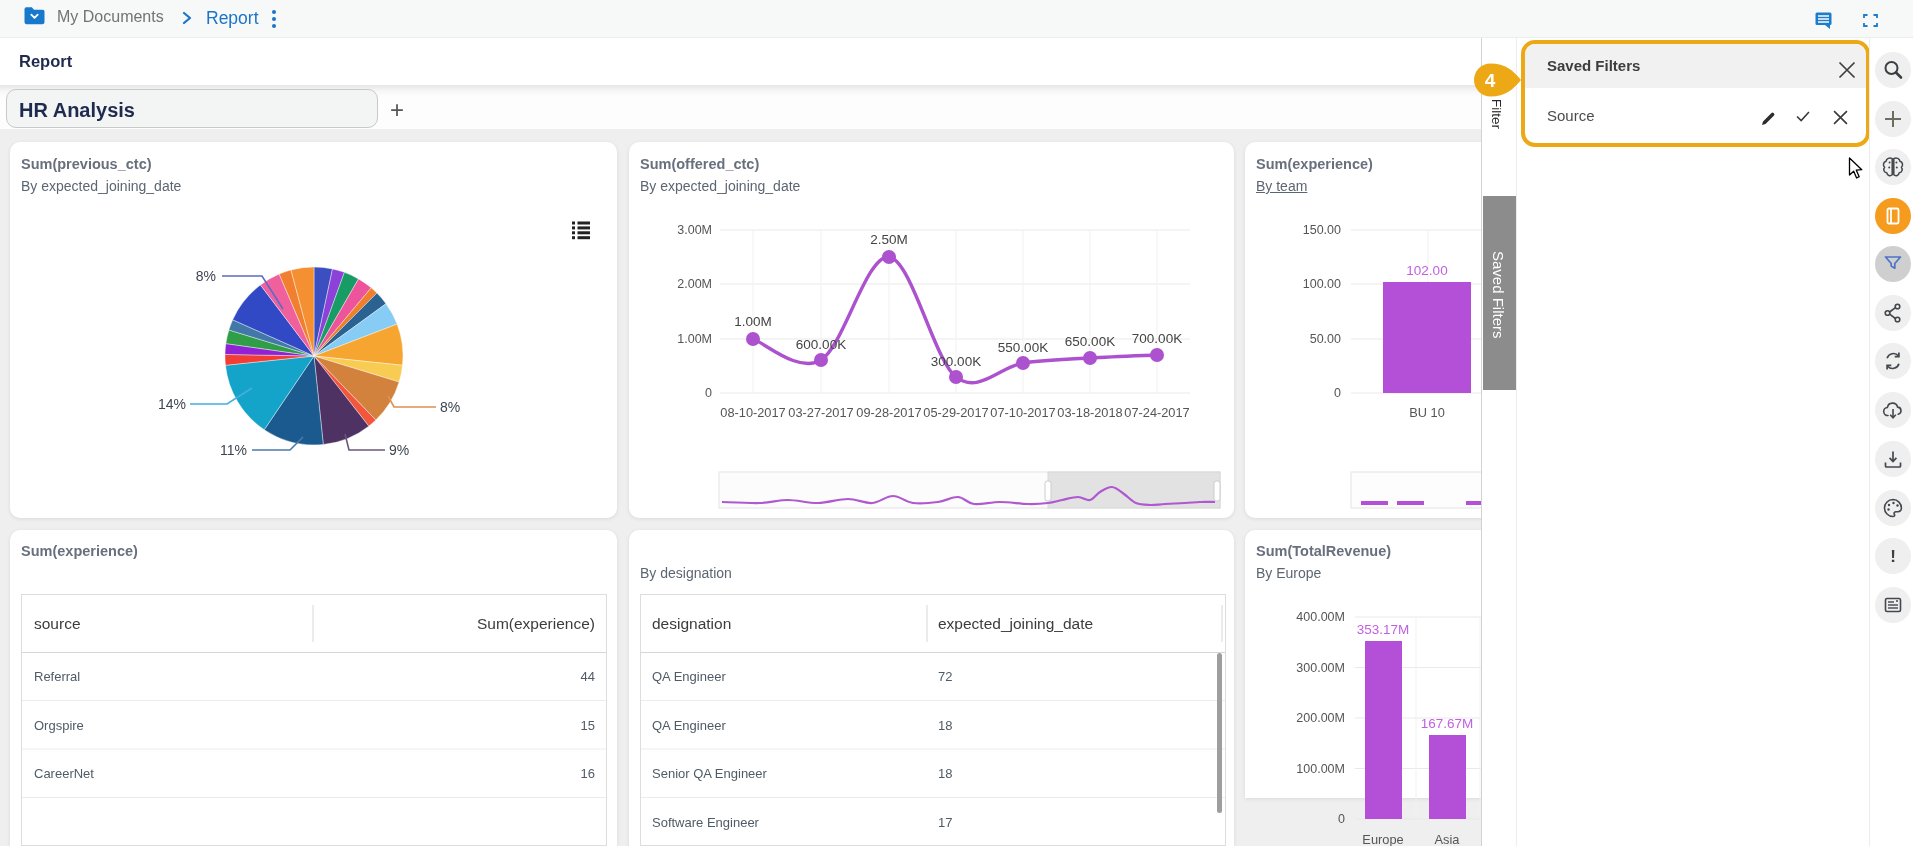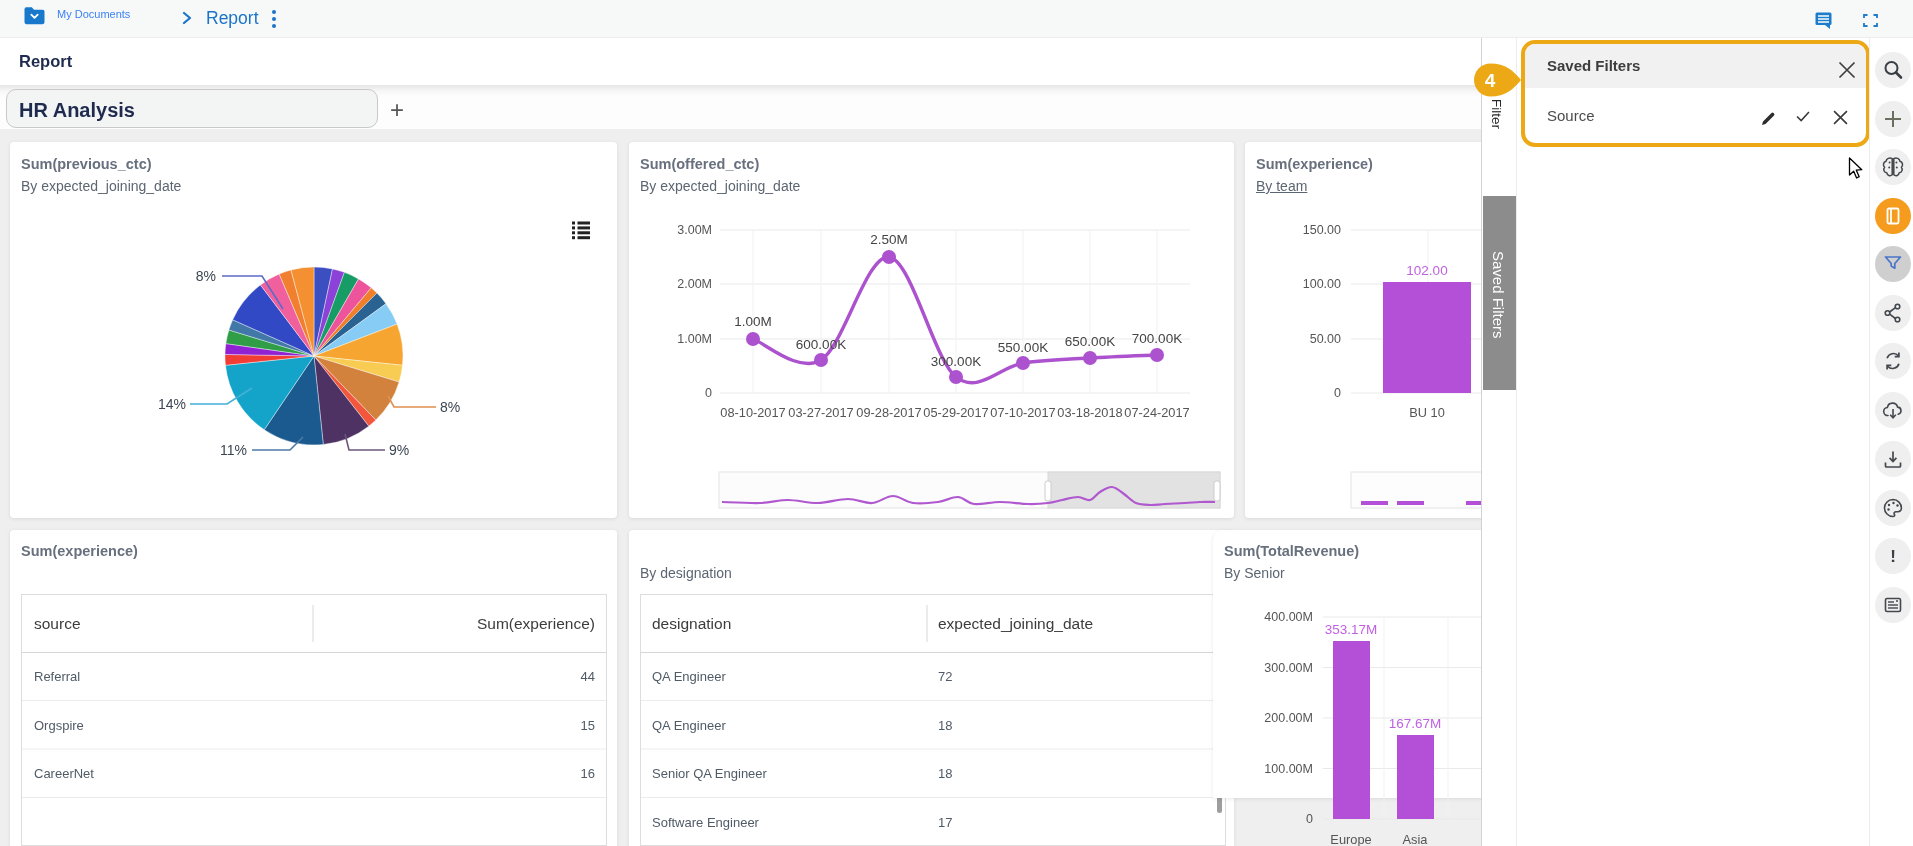--- a/index.html
+++ b/index.html
@@ -1,29 +1,29 @@
 <!DOCTYPE html>
 <html><head><meta charset="utf-8">
 <style>
 * { margin:0; padding:0; box-sizing:border-box; }
 html,body { width:1913px; height:846px; overflow:hidden; font-family:"Liberation Sans",sans-serif; background:#fff; }
 .abs { position:absolute; }
-.card { position:absolute; background:#fff; border-radius:4px; box-shadow:0 1px 4px rgba(0,0,0,.09); }
+.card { position:absolute; background:#fff; border-radius:10px; box-shadow:0 1px 4px rgba(0,0,0,.09); }
 .ct { position:absolute; left:11px; font-size:14.5px; color:#68707e; font-weight:600; }
 .cs { position:absolute; left:11px; font-size:14px; color:#5c6672; }
 svg { position:absolute; left:0; top:0; }
 </style></head>
 <body>
 
 <div class="abs" style="left:0;top:0;width:1913px;height:38px;background:#f7f8f8;border-bottom:1px solid #ededed;"></div>
 <svg class="abs" style="left:22px;top:6px" width="25" height="20" viewBox="0 0 26 22">
   <path d="M2 3.5 a2 2 0 0 1 2-2 h6 l2.5 2.5 h9.5 a2 2 0 0 1 2 2 v12 a2 2 0 0 1-2 2 H4 a2 2 0 0 1-2-2 Z" fill="#1878cc"></path>
   <path d="M9.5 9.5 L13 13 L16.5 9.5" fill="none" stroke="#fff" stroke-width="2" stroke-linecap="round" stroke-linejoin="round"></path>
 </svg>
-<div class="abs" style="left:57px;top:8px;font-size:11px;color:#3b82f6;">My Documents</div>
+<div class="abs" style="left:57px;top:8px;font-size:16px;color:#737373;">My Documents</div>
 <svg class="abs" style="left:180px;top:11px" width="14" height="14" viewBox="0 0 14 14">
     <path d="M4 2 L10 7 L4 12" fill="none" stroke="#1b74c8" stroke-width="2.2" stroke-linecap="round" stroke-linejoin="round"></path>
   </svg>
 <div class="abs" style="left:206px;top:8px;font-size:17.5px;color:#1b74c8;">Report</div>
 <svg class="abs" style="left:270px;top:9px" width="8" height="20" viewBox="0 0 8 20">
   <circle cx="4" cy="3" r="2" fill="#1b74c8"></circle>
     <circle cx="4" cy="10" r="2" fill="#1b74c8"></circle>
     <circle cx="4" cy="17" r="2" fill="#1b74c8"></circle>
 </svg>
 <svg class="abs" style="left:1815px;top:12px" width="19" height="17" viewBox="0 0 19 17">
@@ -209,23 +209,23 @@
     <text x="23" y="199.5" font-size="13" fill="#4f5b67">QA Engineer</text>
     <text x="309" y="199.5" font-size="13" fill="#4f5b67">18</text>
     <text x="23" y="248" font-size="13" fill="#4f5b67">Senior QA Engineer</text>
     <text x="309" y="248" font-size="13" fill="#4f5b67">18</text>
     <text x="23" y="296.5" font-size="13" fill="#4f5b67">Software Engineer</text>
     <text x="309" y="296.5" font-size="13" fill="#4f5b67">17</text>
     <rect x="588" y="123" width="5" height="160" rx="2.5" fill="#9e9e9e"></rect>
   </svg>
 </div>
 
-<div class="card" style="left:1213px;top:530px;width:271px;height:268px;border-radius:10px 0 0 0;">
+<div class="card" style="left:1245px;top:530px;width:271px;height:268px;border-radius:10px 0 0 0;">
   <div class="ct" style="top:13px;">Sum(TotalRevenue)</div>
-  <div class="cs" style="top:35px;">By Senior</div>
+  <div class="cs" style="top:35px;">By Europe</div>
   <svg width="271" height="316" viewBox="0 0 271 316">
     <line x1="110" y1="87" x2="271" y2="87" stroke="#e9e9e9"></line>
 <line x1="110" y1="137.5" x2="271" y2="137.5" stroke="#e9e9e9"></line>
 <line x1="110" y1="188" x2="271" y2="188" stroke="#e9e9e9"></line>
 <line x1="110" y1="238.5" x2="271" y2="238.5" stroke="#e9e9e9"></line>
 <line x1="110" y1="289" x2="271" y2="289" stroke="#e9e9e9"></line>
     <line x1="171" y1="87" x2="171" y2="289" stroke="#f1f1f1"></line>
     <line x1="235" y1="87" x2="235" y2="289" stroke="#f1f1f1"></line>
     <text x="100" y="91" font-size="12.5" fill="#555" text-anchor="end">400.00M</text>
 <text x="100" y="141.5" font-size="12.5" fill="#555" text-anchor="end">300.00M</text>

